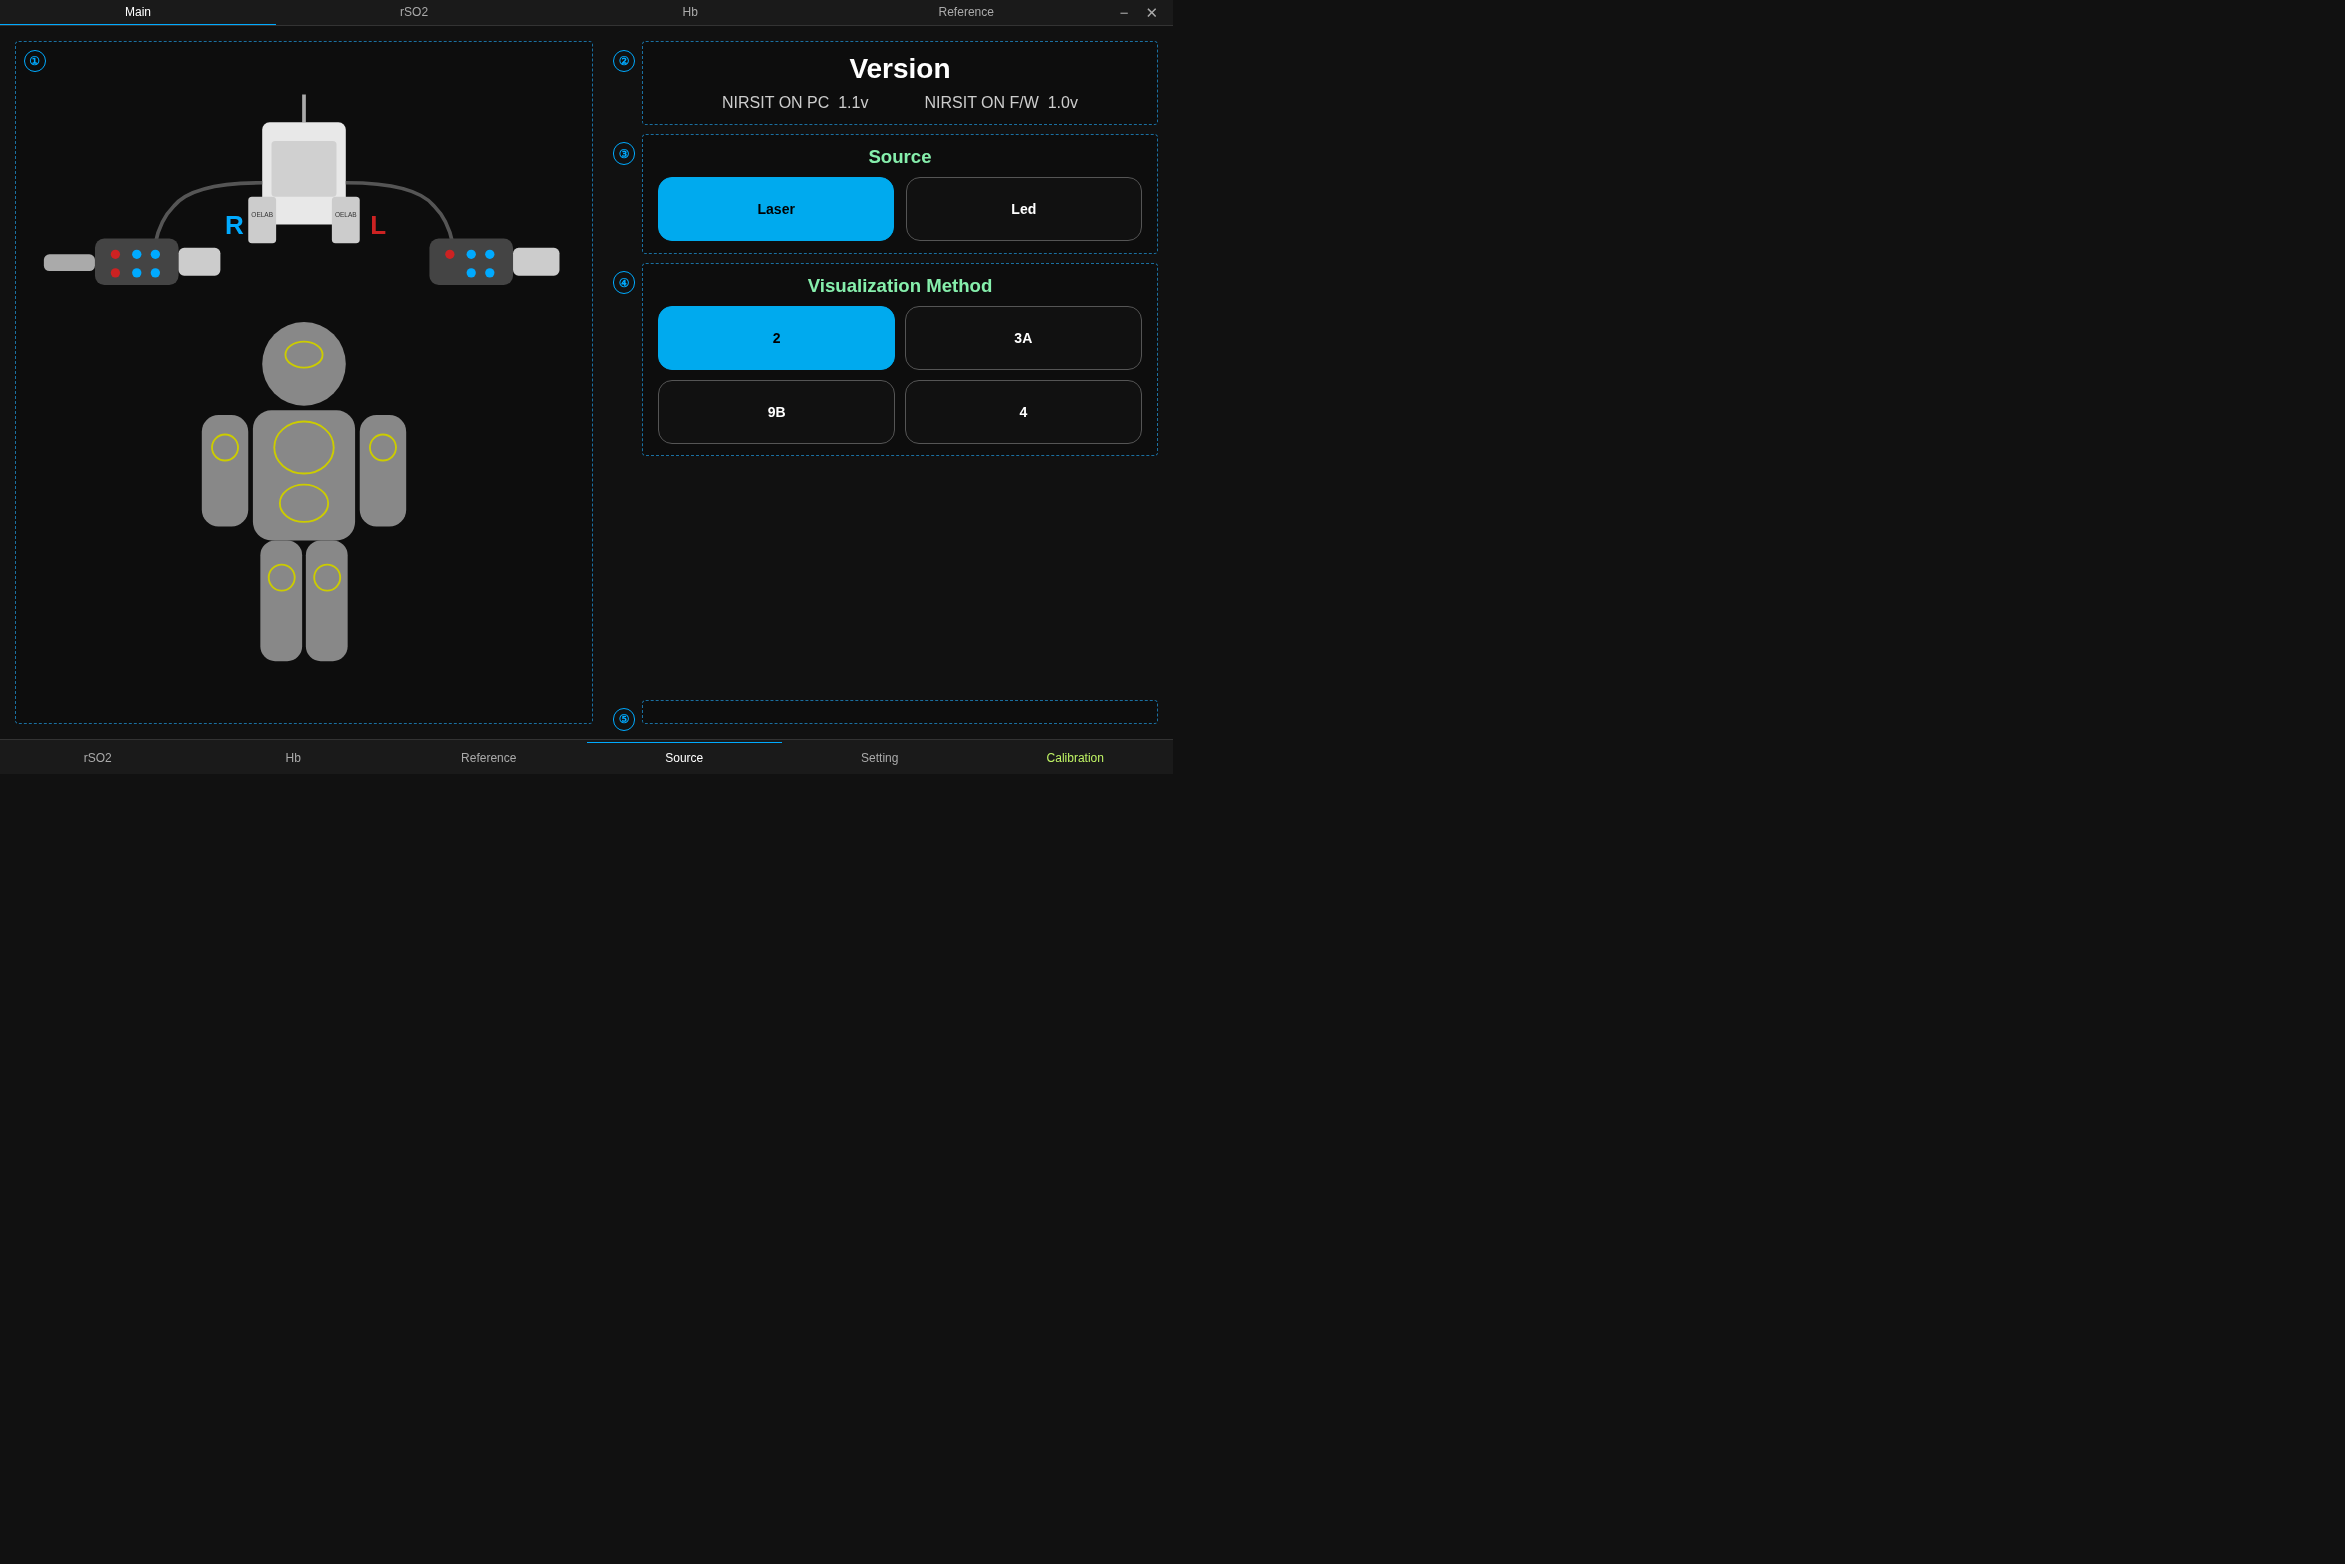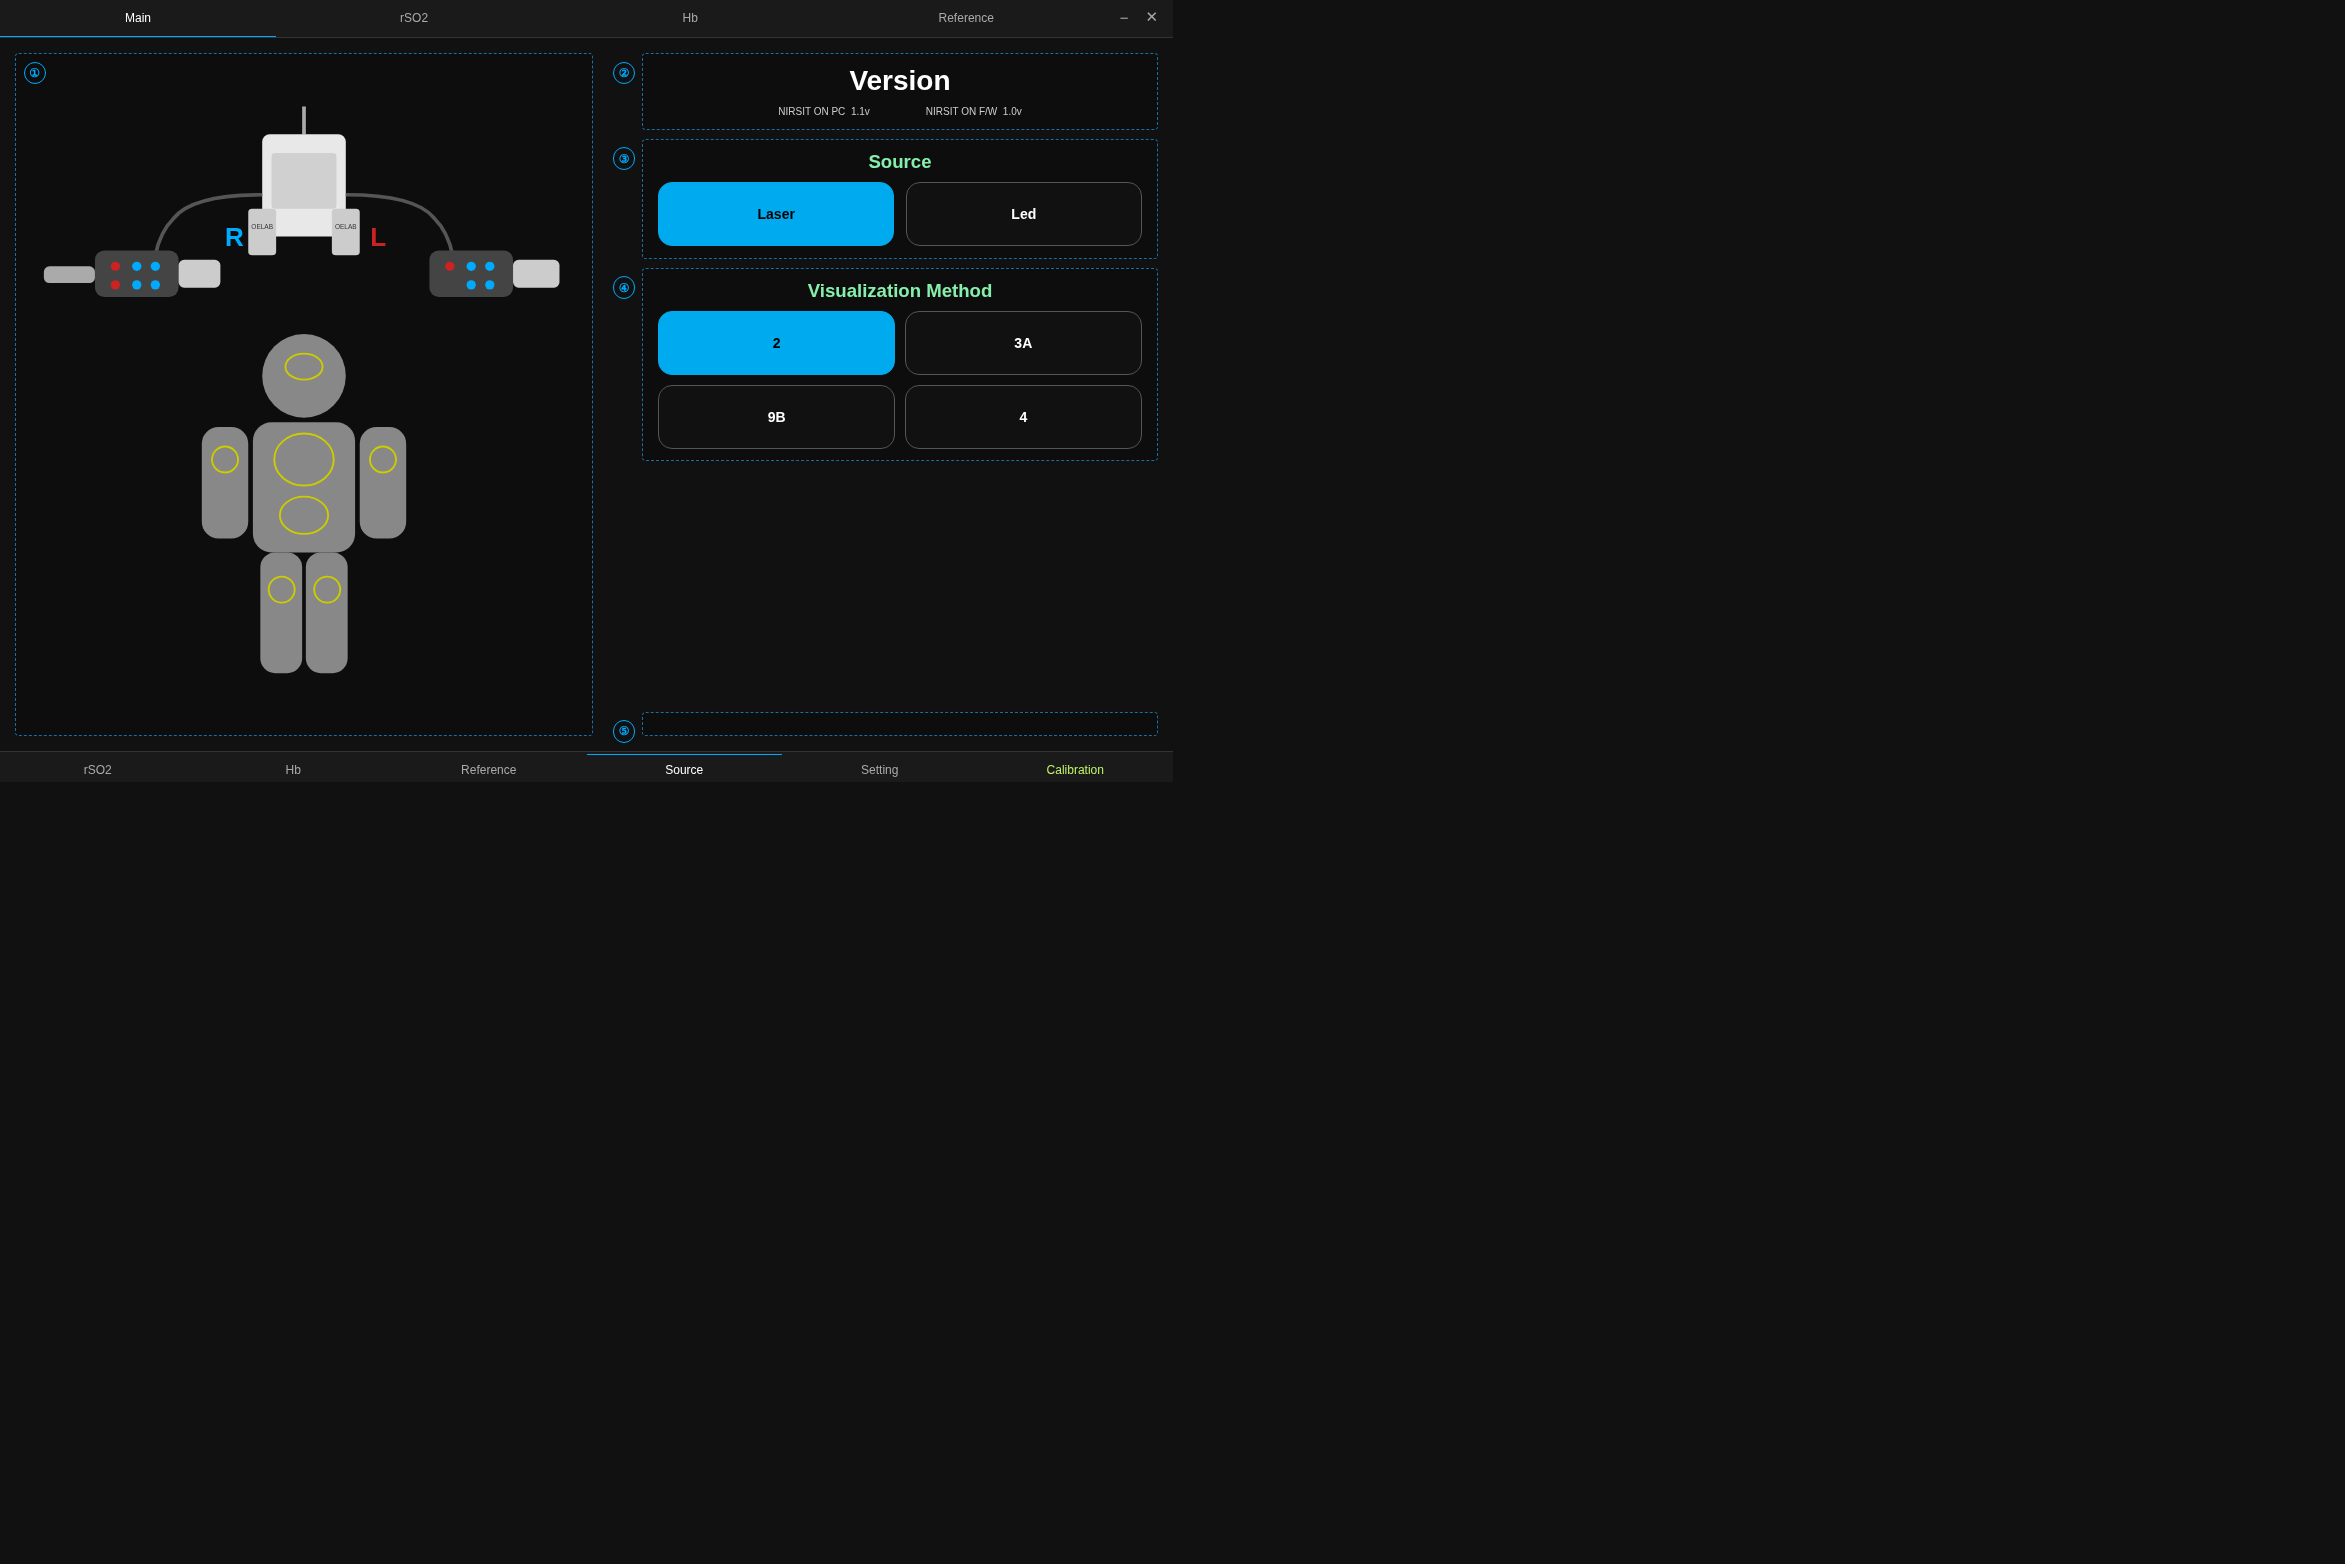--- a/index.html
+++ b/index.html
@@ -9,23 +9,23 @@
       color: #fff;
       width: 1173px;
       height: 782px;
       overflow: hidden;
       position: relative;
     }
 
     
     .title-bar {
       display: flex;
-      align-items: flex-start;
+      align-items: center;
       background: #1a1a1a;
-      height: 38px;
+      height: 26px;
       border-bottom: 0.9px solid #333;
       position: relative;
       gap: 8px;
     }
     .title-tabs {
       display: flex;
       flex: 1;
       height: 100%;
     }
     .title-tab {
@@ -132,21 +132,21 @@
       text-align: center;
       font-size: 28px;
       font-weight: bold;
       color: #fff;
       margin-bottom: 9.3px;
     }
     .version-info {
       display: flex;
       justify-content: center;
       gap: 56px;
-      font-size: 10px;
+      font-size: 16px;
       color: #ccc;
     }
 
     
     .section-title {
       text-align: center;
       font-size: 18.6px;
       font-weight: bold;
       color: #86efac;
       margin-bottom: 9.3px;

